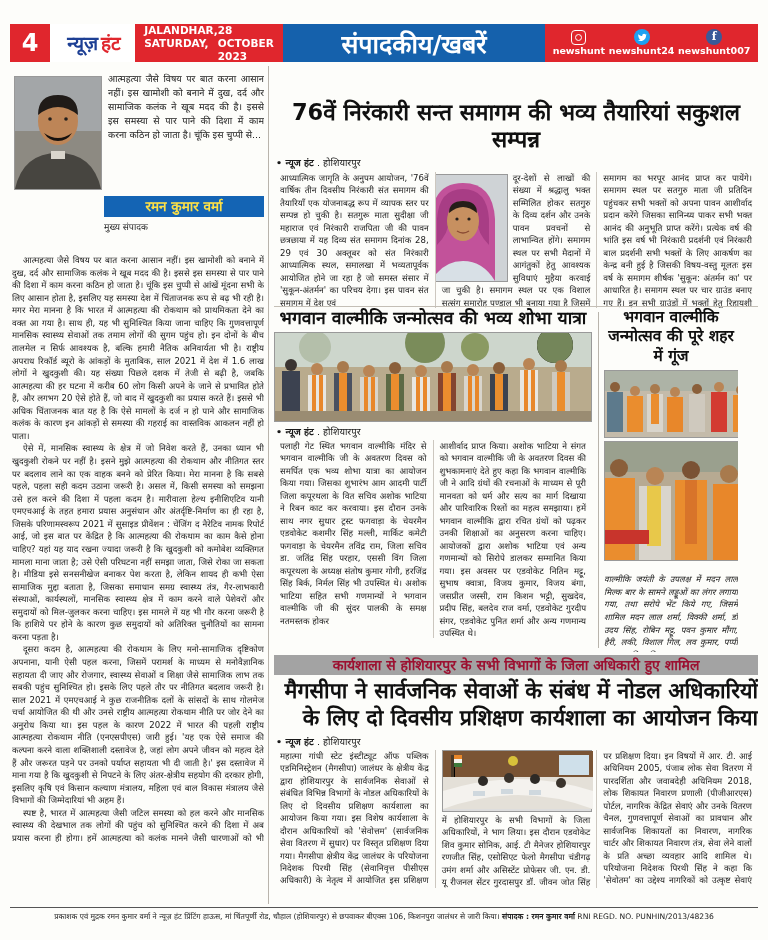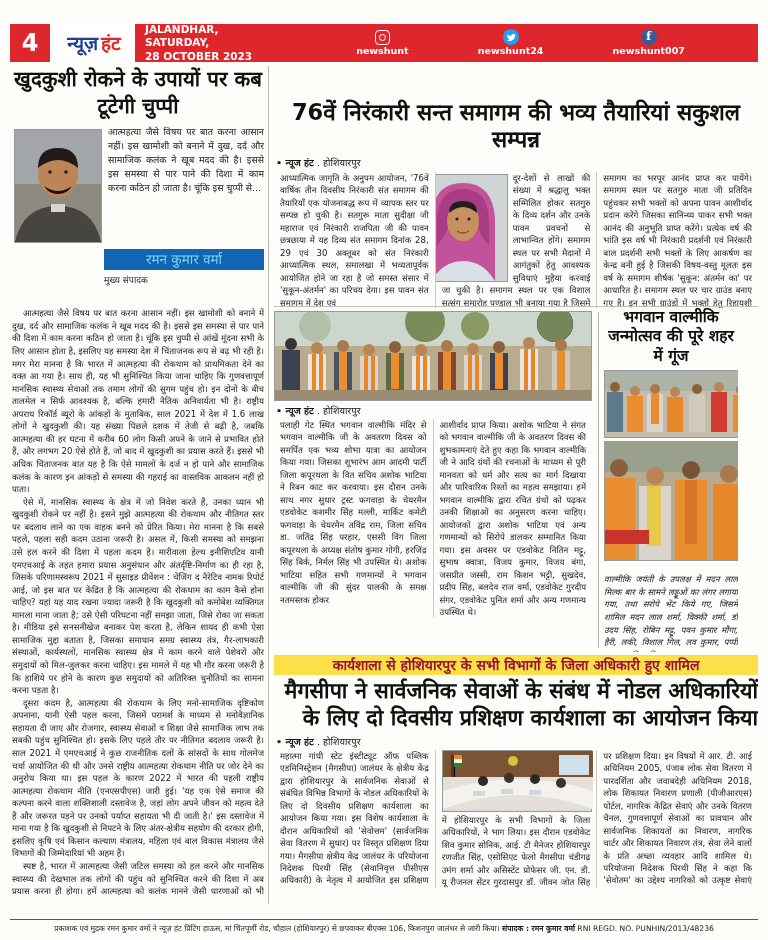--- a/index.html
+++ b/index.html
@@ -11,21 +11,21 @@
   
   .masthead{position:absolute;left:10px;top:24px;width:748px;height:38px;
     background:#e0262d;display:flex;align-items:stretch;}
   .m-pagenum{width:40px;display:flex;align-items:center;justify-content:center;
     color:#fff;font-weight:bold;font-size:24px;border-right:3px solid #fff;}
   .m-logo{background:#fff;width:82px;display:flex;align-items:center;justify-content:center;
     font-weight:bold;font-size:19px;gap:3px;}
   .m-logo .lg-b{color:#1d3f94;}
   .m-logo .lg-r{color:#e0262d;}
   .m-date{color:#fff;font-weight:bold;font-size:10.5px;line-height:1.25;
-    display:flex;flex-direction:column;justify-content:center;padding:0 10px;width:128px;}
+    display:flex;flex-direction:row;justify-content:center;padding:0 10px;width:128px;}
   .m-section{background:#1561ac;color:#fff;font-weight:bold;font-size:25px;
     display:flex;align-items:center;justify-content:center;width:262px;}
   .m-social{flex:1;display:flex;align-items:center;justify-content:space-evenly;padding:0 4px;}
   .soc{display:flex;flex-direction:column;align-items:center;color:#fff;
     font-weight:bold;font-size:9.5px;line-height:1.1;text-decoration:none;}
   .soc .ic{width:16px;height:16px;border-radius:50%;display:flex;align-items:center;
     justify-content:center;margin-bottom:1px;}
   .ic-ig{border:1.6px solid #fff;border-radius:4px;position:relative;width:13px;height:13px;}
   .ic-ig::after{content:"";position:absolute;left:3px;top:3px;width:5px;height:5px;
     border:1.4px solid #fff;border-radius:50%;}
@@ -34,21 +34,21 @@
   
   .vr{position:absolute;width:1px;background:#b9b4ac;}
   .hr{position:absolute;height:1px;background:#c4bfb6;}
   
   .edcol{position:absolute;left:12px;top:66px;width:252px;height:838px;overflow:hidden;}
   .ed-title{font-weight:bold;font-size:20.5px;line-height:1.3;text-align:center;color:#111;}
   .ed-lede{position:relative;height:178px;margin-top:6px;}
   .ed-photo{position:absolute;left:2px;top:4px;width:86px;height:112px;border:1px solid #999;background:#777;}
   .ed-intro{position:absolute;left:96px;top:0;right:0;font-size:9.3px;line-height:1.5;text-align:justify;}
   .ed-namebar{position:absolute;left:92px;right:0;top:124px;height:21px;background:#1464b4;
-    color:#7dd3fc;font-weight:normal;font-size:13.5px;line-height:21px;text-align:center;}
+    color:#fde047;font-weight:bold;font-size:13.5px;line-height:21px;text-align:center;}
   .ed-role{position:absolute;left:92px;right:0;top:148px;text-align:left;font-size:9px;color:#222;}
   .ed-body{margin-top:4px;font-size:8.55px;line-height:1.47;text-align:justify;height:588px;overflow:hidden;}
   .ed-body p{margin:0;text-indent:11px;}
   
   .byline{font-size:9.5px;margin:3px 0 2px 2px;}
   .byline .src{font-weight:bold;}
   .byline .src::before{content:"• ";}
   .byline .loc::before{content:" . ";}
   
   .nk{position:absolute;left:274px;top:63px;width:484px;height:245px;overflow:hidden;}
@@ -63,46 +63,47 @@
   .yt-head{font-weight:bold;font-size:17.5px;text-align:center;line-height:1.2;color:#101010;}
   .yt-photo{width:316px;height:88px;border:1px solid #999;margin-top:3px;background:#b9a98a;}
   .yt-cols{display:flex;height:198px;overflow:hidden;margin-top:1px;}
   .goonj{position:absolute;left:604px;top:308px;width:134px;height:344px;overflow:hidden;}
   .gj-head{font-weight:bold;font-size:15.5px;text-align:center;line-height:1.25;color:#101010;}
   .gj-photo1{width:152px;height:66px;border:1px solid #999;margin-top:4px;background:#c9c2b4;}
   .gj-photo2{width:152px;height:118px;border:1px solid #999;margin-top:3px;background:#c9c2b4;}
   .gj-cap{font-size:8.4px;line-height:1.5;text-align:justify;font-style:italic;margin-top:12px;color:#1c1c1c;}
   
   .mg{position:absolute;left:274px;top:655px;width:484px;height:250px;overflow:hidden;}
-  .mg-banner{height:20px;background:#fde047;color:#9c1030;font-weight:bold;font-size:14px;
+  .mg-banner{height:20px;background:#a3a3a3;color:#9c1030;font-weight:bold;font-size:14px;
     line-height:20px;text-align:center;}
   .mg-head{font-weight:bold;font-size:21.5px;line-height:1.25;text-align:right;color:#101010;margin-top:3px;}
   .mg-cols{display:flex;height:138px;overflow:hidden;}
   .mg-photo{width:100%;height:60px;border:1px solid #999;background:#ddd;margin-bottom:2px;display:block;}
   
   .footer{position:absolute;left:10px;right:10px;top:907px;border-top:1.5px solid #555;
-    padding-top:3px;text-align:center;font-size:7.6px;line-height:1.55;color:#222;margin-top:12px;}
+    padding-top:3px;text-align:center;font-size:7.6px;line-height:1.55;color:#222;}
   .footer b{font-weight:bold;}
   svg{display:block;}
 </style>
 </head>
 <body>
 
 <div class="page">
 
   <div class="masthead">
     <div class="m-pagenum">4</div>
     <div class="m-logo">
       <span class="lg-b">न्यूज़</span>
       <span class="lg-r">हंट</span>
     </div>
     <div class="m-date">
       <span>JALANDHAR, SATURDAY,</span>
       <span>28 OCTOBER 2023</span>
     </div>
+    <div class="m-section">संपादकीय/खबरें</div>
     <div class="m-social">
       <a class="soc">
         <span class="ic">
             <span class="ic-ig"></span>
           </span>
         <span>newshunt</span>
       </a>
       <a class="soc">
         <span class="ic ic-tw">
           <svg width="10" height="9" viewBox="0 0 12 10">
@@ -112,21 +113,20 @@
         <span>newshunt24</span>
       </a>
       <a class="soc">
         <span class="ic ic-fb">f</span>
         <span>newshunt007</span>
       </a>
     </div>
   </div>
 
   <div class="edcol">
-    <div class="ed-title">खुदकुशी रोकने के उपायों पर कब टूटेगी चुप्पी</div>
     <div class="ed-lede">
       <div class="ed-photo">
         <svg width="86" height="112" viewBox="0 0 86 112">
           <rect width="86" height="112" fill="#8d8a82"></rect>
           <rect width="86" height="54" fill="#a3a6a8"></rect>
           <path d="M0,112 Q8,76 43,76 Q78,76 86,112 Z" fill="#474540"></path>
           <ellipse cx="43" cy="44" rx="20" ry="24" fill="#bd8557"></ellipse>
           <path d="M23,38 Q23,18 43,18 Q63,18 63,38 Q53,30 43,30 Q33,30 23,38Z" fill="#201b18"></path>
           <circle cx="35" cy="42" r="1.8" fill="#241f1c"></circle>
           <circle cx="51" cy="42" r="1.8" fill="#241f1c"></circle>
@@ -171,20 +171,21 @@
         </span>
         <span>दूर-देशों से लाखों की संख्या में श्रद्धालु भक्त सम्मिलित होकर सतगुरु के दिव्य दर्शन और उनके पावन प्रवचनों से लाभान्वित होंगे। समागम स्थल पर सभी मैदानों में आगंतुकों हेतु आवश्यक सुविधाएं मुहैया करवाई जा चुकी है। समागम स्थल पर एक विशाल सत्संग समारोह पण्डाल भी बनाया गया है जिसमें लाखों की संख्या में श्रद्धालुओं के बैठने का प्रबंध किया गया है। सत्संग पण्डाल में भक्तों की सुविधा हेतु अनेक एल.ई.डी. स्क्रीन लगाई गई है जिससे मंच पर होने वाले प्रत्येक कार्यक्रम को दूर बैठे सभी श्रद्धालुगण स्पष्ट रूप से देखकर</span>
       </div>
       <div class="col">समागम का भरपूर आनंद प्राप्त कर पायेंगे। समागम स्थल पर सतगुरु माता जी प्रतिदिन पहुंचकर सभी भक्तों को अपना पावन आशीर्वाद प्रदान करेंगे जिसका सानिन्ध्य पाकर सभी भक्त आनंद की अनुभूति प्राप्त करेंगे। प्रत्येक वर्ष की भांति इस वर्ष भी निरंकारी प्रदर्शनी एवं निरंकारी बाल प्रदर्शनी सभी भक्तों के लिए आकर्षण का केन्द्र बनी हुई है जिसकी विषय-वस्तु मूलतः इस वर्ष के समागम शीर्षक 'सुकून: अंतर्मन का' पर आधारित है। समागम स्थल पर चार ग्राउंड बनाए गए हैं। इन सभी ग्राउंडों में भक्तों हेतु रिहायशी टैंटों की व्यवस्था की गई है। साथ ही लंगर की सुविधा के साथ-साथ जलपान हेतु लगभग 22 कैंटीनों का भी प्रबंध किया गया है।</div>
     </div>
   </div>
 
   <div class="hr" style="left:274px;top:306px;width:484px;"></div>
 
   <div class="yatra">
+    <div class="yt-head">भगवान वाल्मीकि जन्मोत्सव की भव्य शोभा यात्रा</div>
     <div class="yt-photo">
       <svg width="316" height="88" viewBox="0 0 316 88">
         <rect width="316" height="88" fill="#b5a械"></rect>
         <rect width="316" height="88" fill="#b9ab8d"></rect>
         <rect width="316" height="34" fill="#cdd6cc"></rect>
         <circle cx="40" cy="14" r="16" fill="#73855247"></circle>
         <circle cx="150" cy="10" r="20" fill="#7a8c5a"></circle>
         <circle cx="200" cy="14" r="14" fill="#8a9a62"></circle>
         <circle cx="280" cy="12" r="18" fill="#74865а"></circle>
         <circle cx="280" cy="12" r="18" fill="#74865a"></circle>

